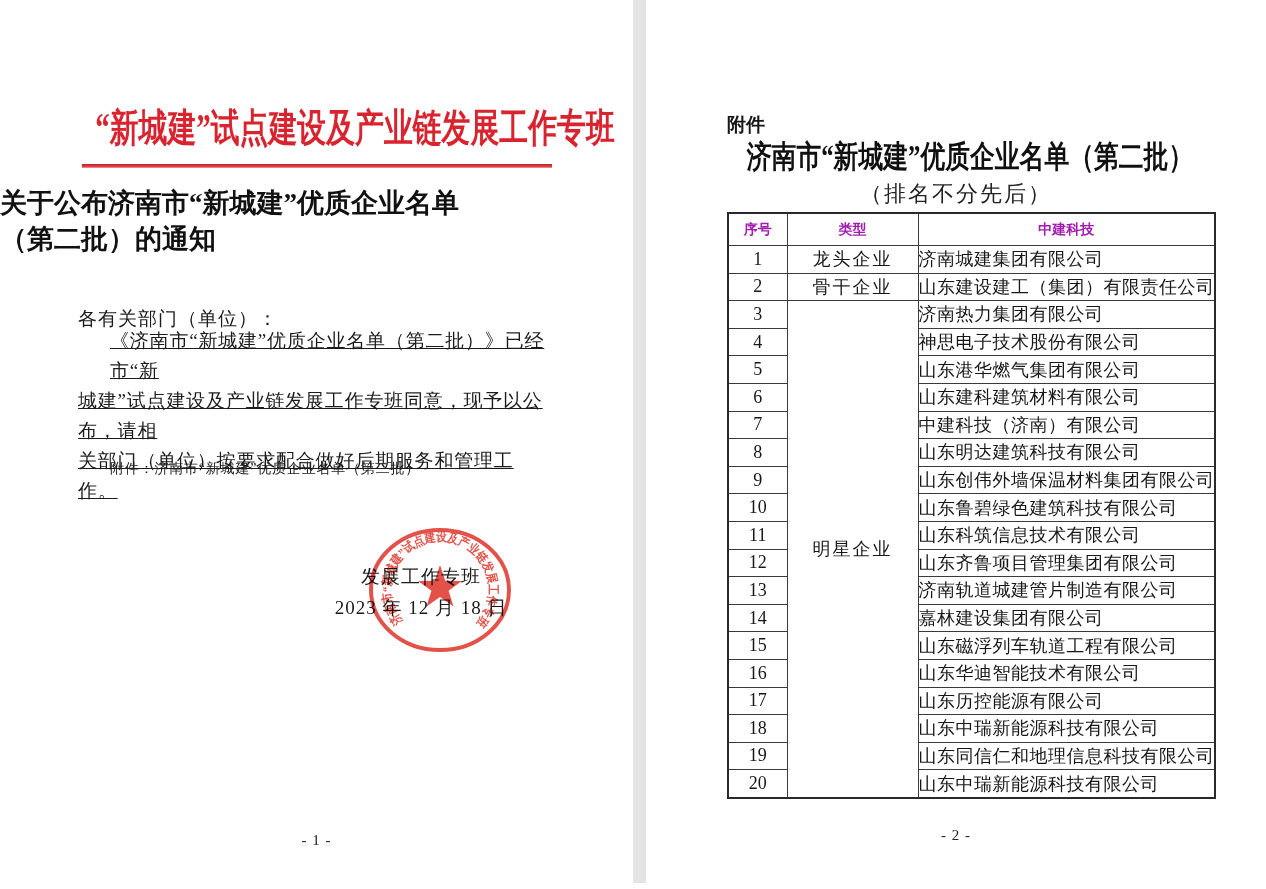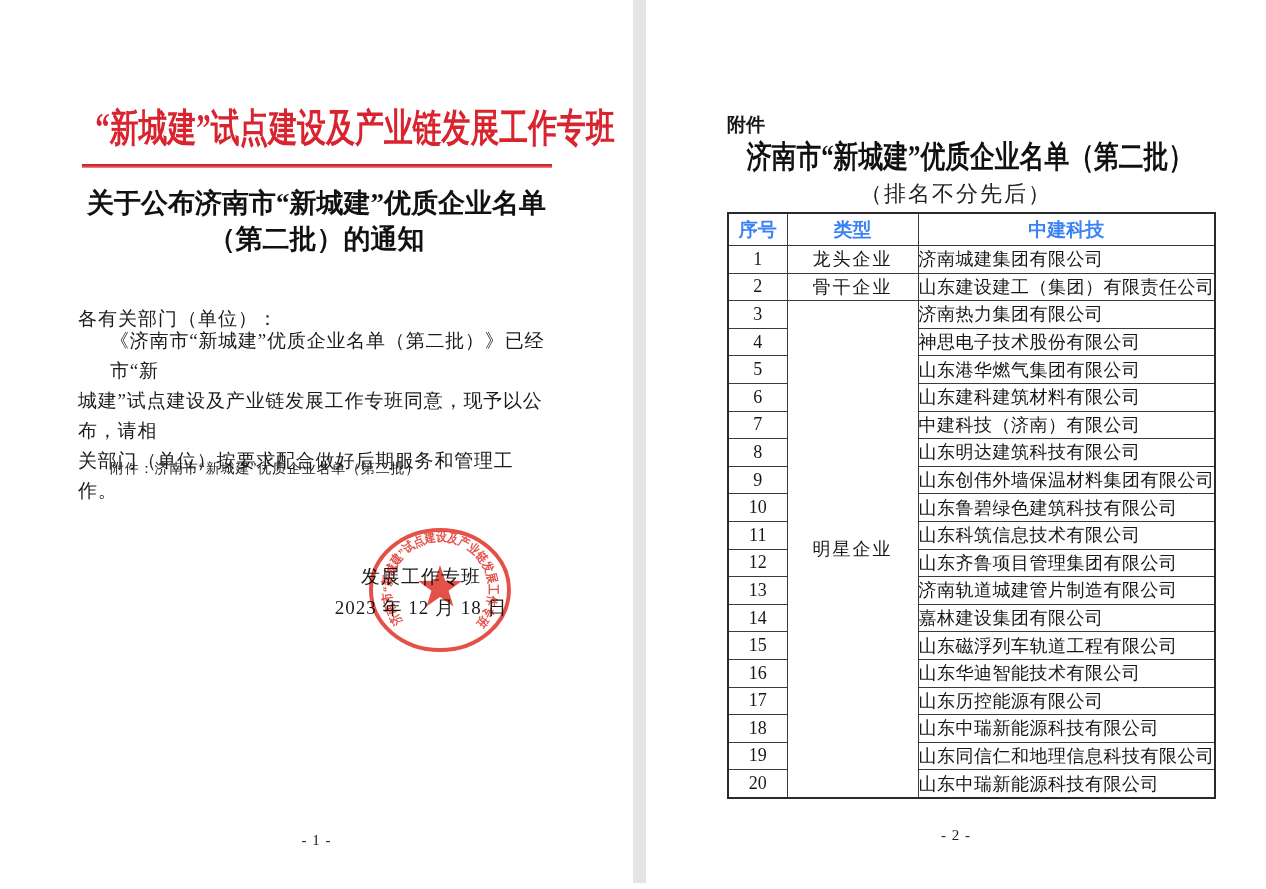--- a/index.html
+++ b/index.html
@@ -9,25 +9,25 @@
   .page-left{left:0;width:633px;}
   .page-right{left:646px;width:620px;}
   .gutter{position:absolute;left:633px;top:0;width:13px;height:883px;background:#e4e4e4;}
 
   
   .letterhead{position:absolute;top:101px;left:0;width:633px;text-align:center;
     color:#d9232e;font-weight:bold;font-size:39px;white-space:nowrap;
     transform:translateX(13px) scaleX(0.74);letter-spacing:0px;}
   .red-rule{position:absolute;top:164px;left:82px;width:470px;height:4px;
     background:linear-gradient(to bottom,#c01d26 0%,#e2333c 55%,#f09a9e 100%);}
-  .doc-title{position:absolute;top:185px;left:0;width:633px;text-align:center;
+  .doc-title{position:absolute;top:185px;left:0;width:633px;text-align:left;
     font-size:27px;font-weight:bold;line-height:36px;color:#111;}
   .salutation{position:absolute;top:289px;left:78px;font-size:19px;letter-spacing:1px;margin-top:17px;}
   .body-para{position:absolute;top:326px;left:78px;width:470px;font-size:19px;
-    line-height:30px;letter-spacing:0.8px;}
+    line-height:30px;letter-spacing:0.8px;text-decoration:underline;}
   .body-para .indent{padding-left:32px;}
   .attachment-ref{position:absolute;top:460px;left:110px;font-size:14px;letter-spacing:0.8px;}
   .signature-block{position:absolute;top:561px;left:190px;width:462px;text-align:center;
     font-size:19px;line-height:31px;letter-spacing:1px;}
   .page-num{position:absolute;left:0;width:100%;text-align:center;font-size:15px;
     letter-spacing:1px;color:#222;}
   .page-left .page-num{top:832px;}
   .page-right .page-num{top:827px;}
   .stamp{position:absolute;left:367px;top:526px;opacity:0.88;mix-blend-mode:multiply;}
   .stamp text{font-size:12.5px;font-weight:bold;fill:#e0392f;
@@ -38,22 +38,22 @@
     font-family:"Liberation Sans","DejaVu Sans",sans-serif;color:#161616;}
   .attach-title{position:absolute;top:136px;left:0;width:620px;text-align:center;
     font-size:31px;font-weight:bold;white-space:nowrap;color:#101010;
     transform:translateX(14px) scaleX(0.80);}
   .attach-subtitle{position:absolute;top:179px;left:0;width:620px;text-align:center;
     font-size:22px;letter-spacing:2px;color:#222;}
   table.company{position:absolute;top:212px;left:81px;width:487px;
     border-collapse:collapse;table-layout:fixed;border:2px solid #2a2a2a;}
   table.company th,table.company td{border:1px solid #3a3a3a;padding:0;
     overflow:hidden;white-space:nowrap;}
-  table.company th{height:31px;font-size:19px;font-weight:bold;text-align:center;
-    font-family:"Liberation Sans","DejaVu Sans",sans-serif;color:#3b82f6;}
+  table.company th{height:31px;font-size:14px;font-weight:bold;text-align:center;
+    font-family:"Liberation Sans","DejaVu Sans",sans-serif;color:#a21caf;}
   table.company td{height:26.6px;font-size:18px;color:#171717;}
   td.c-no{text-align:center;font-size:17px;font-family:"Liberation Serif",serif;}
   td.c-type{text-align:center;letter-spacing:2px;margin-left:40px;}
   td.c-name{text-align:left;padding-left:12px;letter-spacing:0.5px;}
   .col-no{width:59px;}.col-type{width:131px;}.col-name{width:297px;}
 </style>
 </head>
 <body>
 
 <div class="canvas">

